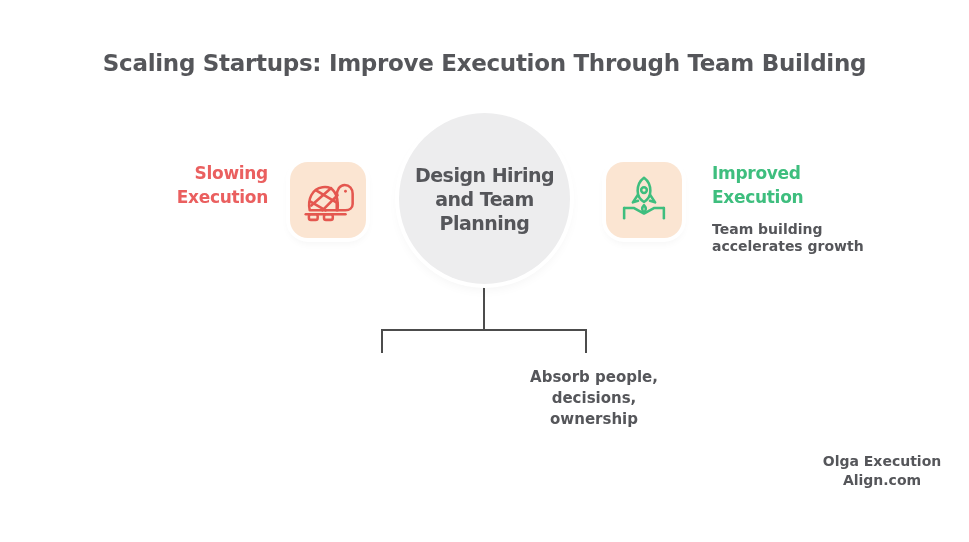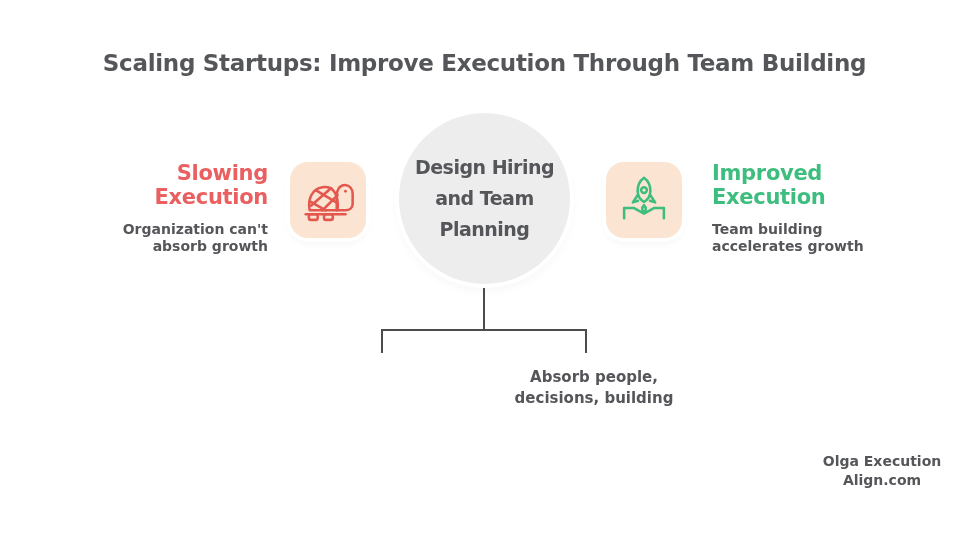--- a/index.html
+++ b/index.html
@@ -38,21 +38,21 @@
     text-align: right;
   }
   .right-text {
     position: absolute;
     top: 161px;
     left: 712px;
     width: 220px;
     text-align: left;
   }
   .side-heading {
-    font-size: 21px;
+    font-size: 17px;
     line-height: 24px;
     font-weight: 700;
     letter-spacing: -0.3px;
   }
   .side-heading.red   { color: #ea5f5f; }
   .side-heading.green { color: #3ebe7e; }
   .side-subtext {
     margin-top: 12px;
     font-size: 14px;
     line-height: 16.5px;
@@ -87,21 +87,21 @@
     background: #ededee;
     box-shadow: 0 0 0 4px #ffffff, 0 5px 12px rgba(0,0,0,0.05);
     display: flex;
     align-items: center;
     justify-content: center;
     text-align: center;
     z-index: 2;
   }
   .center-label {
     font-size: 19px;
-    line-height: 31px;
+    line-height: 24px;
     font-weight: 700;
     letter-spacing: -0.5px;
     color: #55565a;
   }
 
   
   .line { position: absolute; background: #4c4c4c; }
   .line.v-main  { left: 483px; top: 283px; width: 2px;  height: 47px; }
   .line.h-main  { left: 381px; top: 329px; width: 206px; height: 2px; }
   .line.v-left  { left: 381px; top: 330px; width: 2px;  height: 23px; }
@@ -136,22 +136,20 @@
 </head>
 <body>
 
 <div class="canvas">
 
   <h1 class="title">Scaling Startups: Improve Execution Through Team Building</h1>
 
   <div class="left-text">
     <div class="side-heading red pre">Slowing
 Execution</div>
-    <div class="side-subtext pre">Organization can't
-absorb growth</div>
   </div>
 
   <div class="icon-box turtle">
     <svg width="62" height="62" viewBox="0 0 78 78" fill="none" stroke="#e4574f" stroke-width="3.2" stroke-linecap="round" stroke-linejoin="round">
 
       <path d="M16 52 C13 38 19 25 32 23 C45 21 53 31 51 52 Z"></path>
 
       <path d="M24 27 L51 43"></path>
       <path d="M17 41 L36 52"></path>
       <path d="M43 24 L18 46"></path>
@@ -196,20 +194,20 @@
     <div class="side-subtext pre">Team building
 accelerates growth</div>
   </div>
 
   <div class="line v-main"></div>
   <div class="line h-main"></div>
   <div class="line v-left"></div>
   <div class="line v-right"></div>
 
   <div class="branch-label b2 pre">Absorb people,
-decisions, building</div>
+decisions, ownership</div>
 
   <div class="attribution">
     <div>Olga Execution</div>
     <div>Align.com</div>
   </div>
 
 </div>
 
 </body></html>

